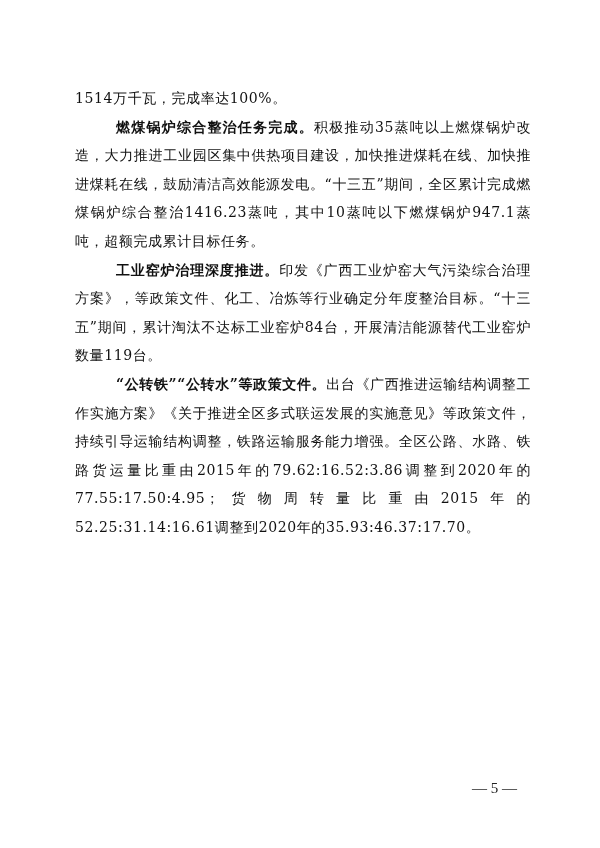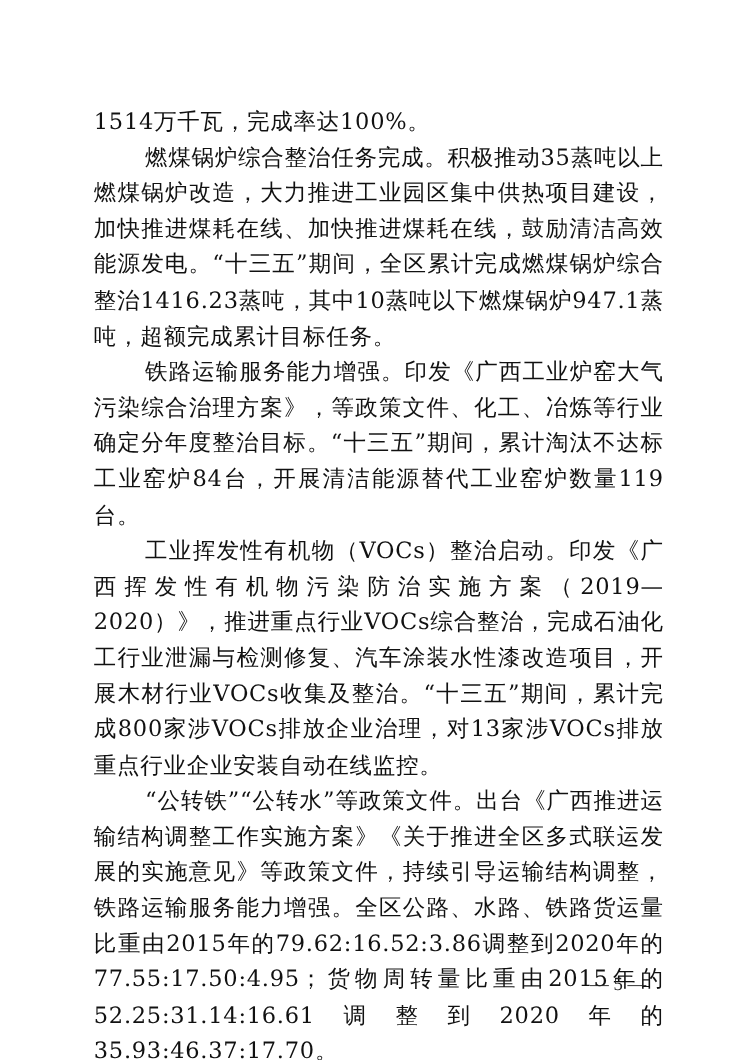--- a/index.html
+++ b/index.html
@@ -2,44 +2,41 @@
 <html><head>
 <meta charset="utf-8">
 <style>
   html, body { margin: 0; padding: 0; }
   body {
     width: 600px; height: 848px; background: #ffffff; position: relative; overflow: hidden;
     font-family: "DejaVu Serif", "Liberation Serif", serif; color: #111;
   }
   .page { position: absolute; left: 75px; top: 84px; width: 456px; }
   .p {
-    font-size: 18px; line-height: 28.6px; text-align: justify; text-justify: inter-character;
+    font-size: 14px; line-height: 28.6px; text-align: justify; text-justify: inter-character;
     margin: 0; letter-spacing: 0.6px;
   }
   .indent { text-indent: 41px; }
-  .bold { font-weight: normal; }
+  .bold { font-weight: bold; }
   .pagenum {
     position: absolute; left: 472px; top: 780px; font-size: 15px;
     font-family: "Liberation Serif", serif; color: #222;
   }
 </style>
 </head>
 <body>
 
 <div class="page">
   <p class="p">
     <span>1514万千瓦，完成率达100%。</span>
   </p>
   <p class="p indent">
     <span class="bold">燃煤锅炉综合整治任务完成。</span><span>积极推动35蒸吨以上燃煤锅炉改造，大力推进工业园区集中供热项目建设，加快推进煤耗在线、加快推进煤耗在线，鼓励清洁高效能源发电。“十三五”期间，全区累计完成燃煤锅炉综合整治1416.23蒸吨，其中10蒸吨以下燃煤锅炉947.1蒸吨，超额完成累计目标任务。</span>
   </p>
   <p class="p indent">
-    <span class="bold">铁路运输服务能力增强。</span><span>印发《广西工业炉窑大气污染综合治理方案》，等政策文件、化工、冶炼等行业确定分年度整治目标。“十三五”期间，累计淘汰不达标工业窑炉84台，开展清洁能源替代工业窑炉数量119台。</span>
-  </p>
-  <p class="p indent">
-    <span class="bold">工业挥发性有机物（VOCs）整治启动。</span><span>印发《广西挥发性有机物污染防治实施方案（2019—2020）》，推进重点行业VOCs综合整治，完成石油化工行业泄漏与检测修复、汽车涂装水性漆改造项目，开展木材行业VOCs收集及整治。“十三五”期间，累计完成800家涉VOCs排放企业治理，对13家涉VOCs排放重点行业企业安装自动在线监控。</span>
+    <span class="bold">工业窑炉治理深度推进。</span><span>印发《广西工业炉窑大气污染综合治理方案》，等政策文件、化工、冶炼等行业确定分年度整治目标。“十三五”期间，累计淘汰不达标工业窑炉84台，开展清洁能源替代工业窑炉数量119台。</span>
   </p>
   <p class="p indent">
     <span class="bold">“公转铁”“公转水”等政策文件。</span><span>出台《广西推进运输结构调整工作实施方案》《关于推进全区多式联运发展的实施意见》等政策文件，持续引导运输结构调整，铁路运输服务能力增强。全区公路、水路、铁路货运量比重由2015年的79.62:16.52:3.86调整到2020年的77.55:17.50:4.95；货物周转量比重由2015年的52.25:31.14:16.61调整到2020年的35.93:46.37:17.70。</span>
   </p>
 </div>
 
 <div class="pagenum">— 5 —</div>
 
 </body></html>

